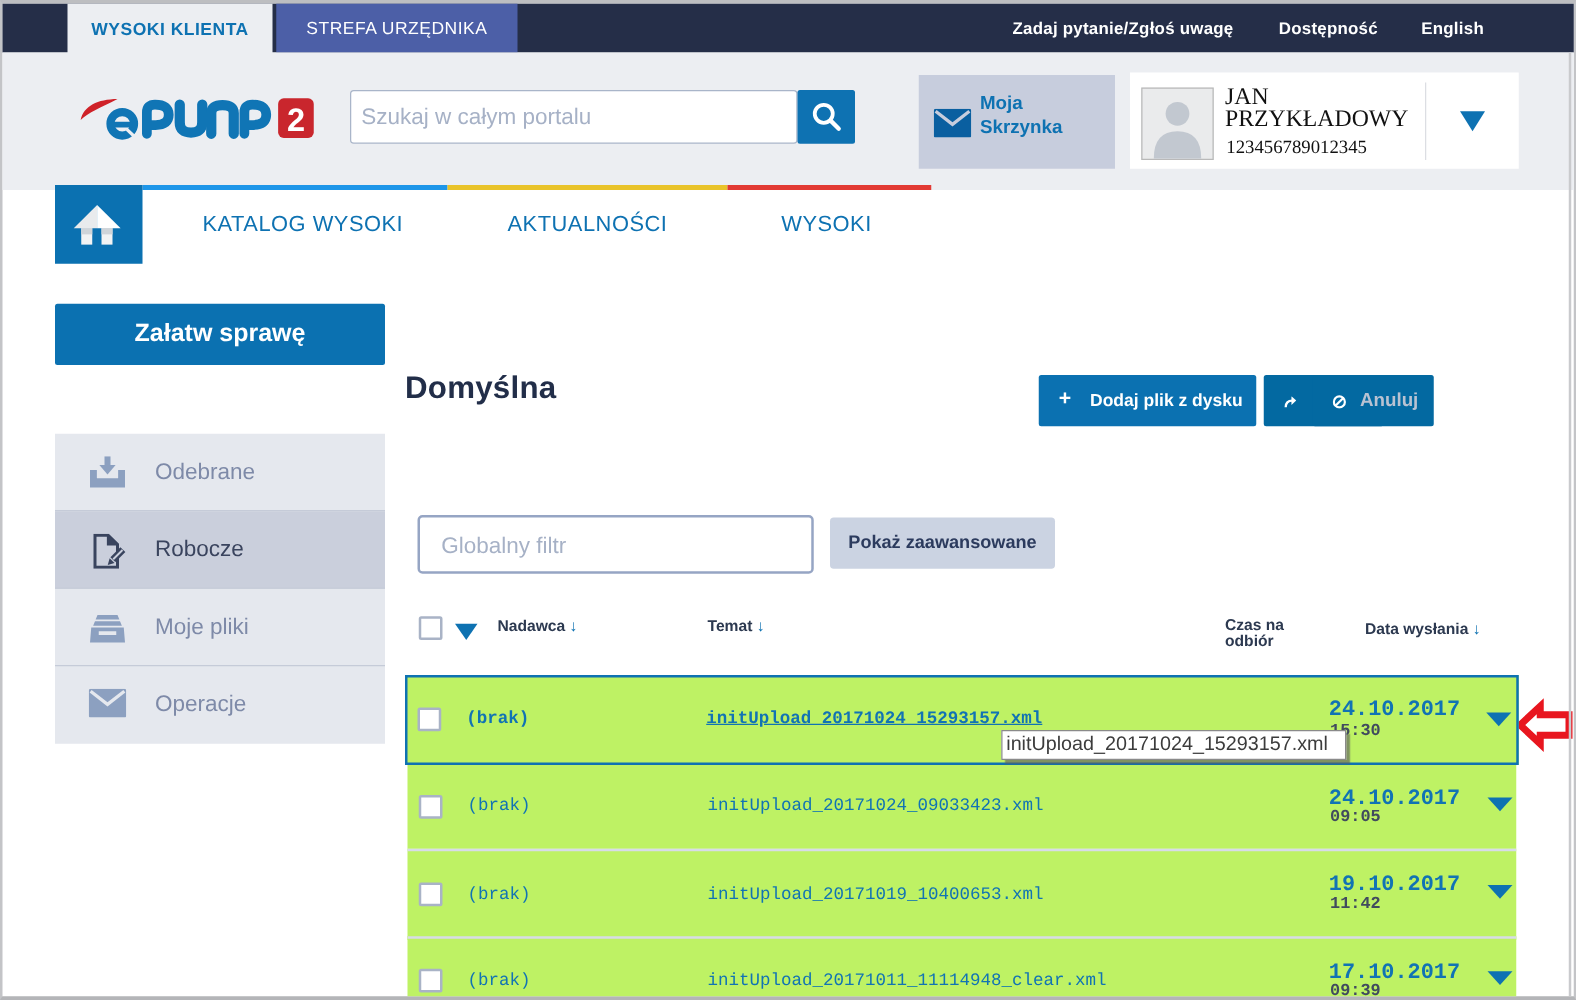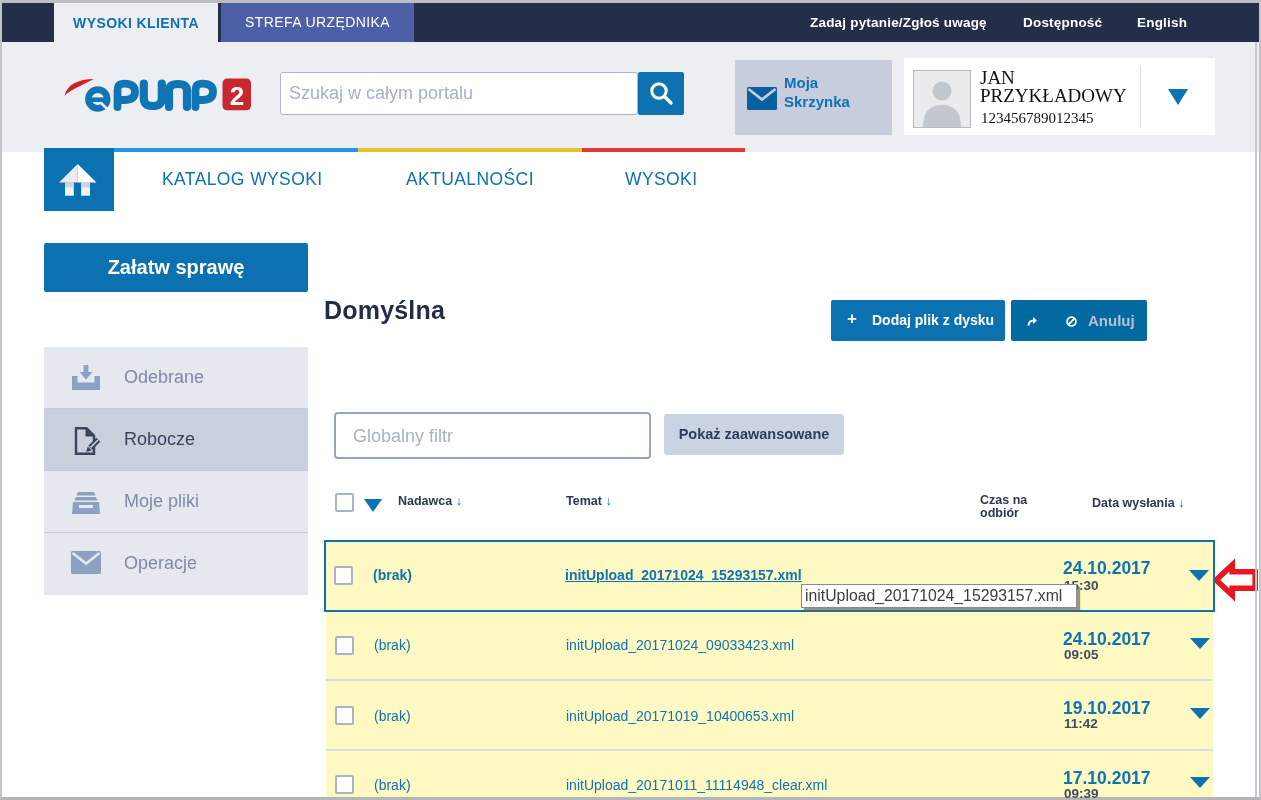--- a/index.html
+++ b/index.html
@@ -75,21 +75,21 @@
              border:2px solid #96a5c4; border-radius:4px; }
   #gfilter span { position:absolute; left:17px; top:12px; font-size:18px; color:#a6b1c6; }
   #pokaz { left:662px; top:411px; width:180px; height:41px; background:#cbd3e2; border-radius:3px;
            color:#2c3b5e; font-size:14.5px; font-weight:bold; text-align:center; line-height:41px; }
 
   
   .cbx { position:absolute; width:19px; height:19px; background:#fff;
          border:2px solid #a9b3c6; border-radius:2px; }
   .hdrlbl { position:absolute; font-size:12.5px; font-weight:bold; color:#2c3950; line-height:13px; }
   .blue-dn { color:#0e72b2; }
-  .row { position:absolute; left:324px; width:887px; background:#fef9c3; }
+  .row { position:absolute; left:324px; width:887px; background:#bef264;font-family:Liberation Mono, monospace; }
   .brak { position:absolute; left:48px; font-size:14px; color:#1173b4; }
   .rlink { position:absolute; left:240px; font-size:14px; color:#1173b4; }
   .rdate { position:absolute; left:737px; font-size:17.5px; font-weight:bold; color:#1173b4; }
   .rtime { position:absolute; left:738px; font-size:13.5px; font-weight:bold; color:#414b5e; }
   .rtri  { position:absolute; left:864px; width:0; height:0; border-left:10px solid transparent;
            border-right:10px solid transparent; border-top:11px solid #0e72b2; }
   #tooltip { z-index:5; left:799px; top:581px; width:276px; height:24px; background:#fff; border:1px solid #8a8a8a;
              font-size:15.8px; color:#3c3c3c; line-height:22px; padding-left:3px;
              box-shadow:3px 3px 1px rgba(95,95,95,0.65); }
   #scrollline { left:1253px; top:39px; width:2px; height:755px; background:#c9cacd; }

